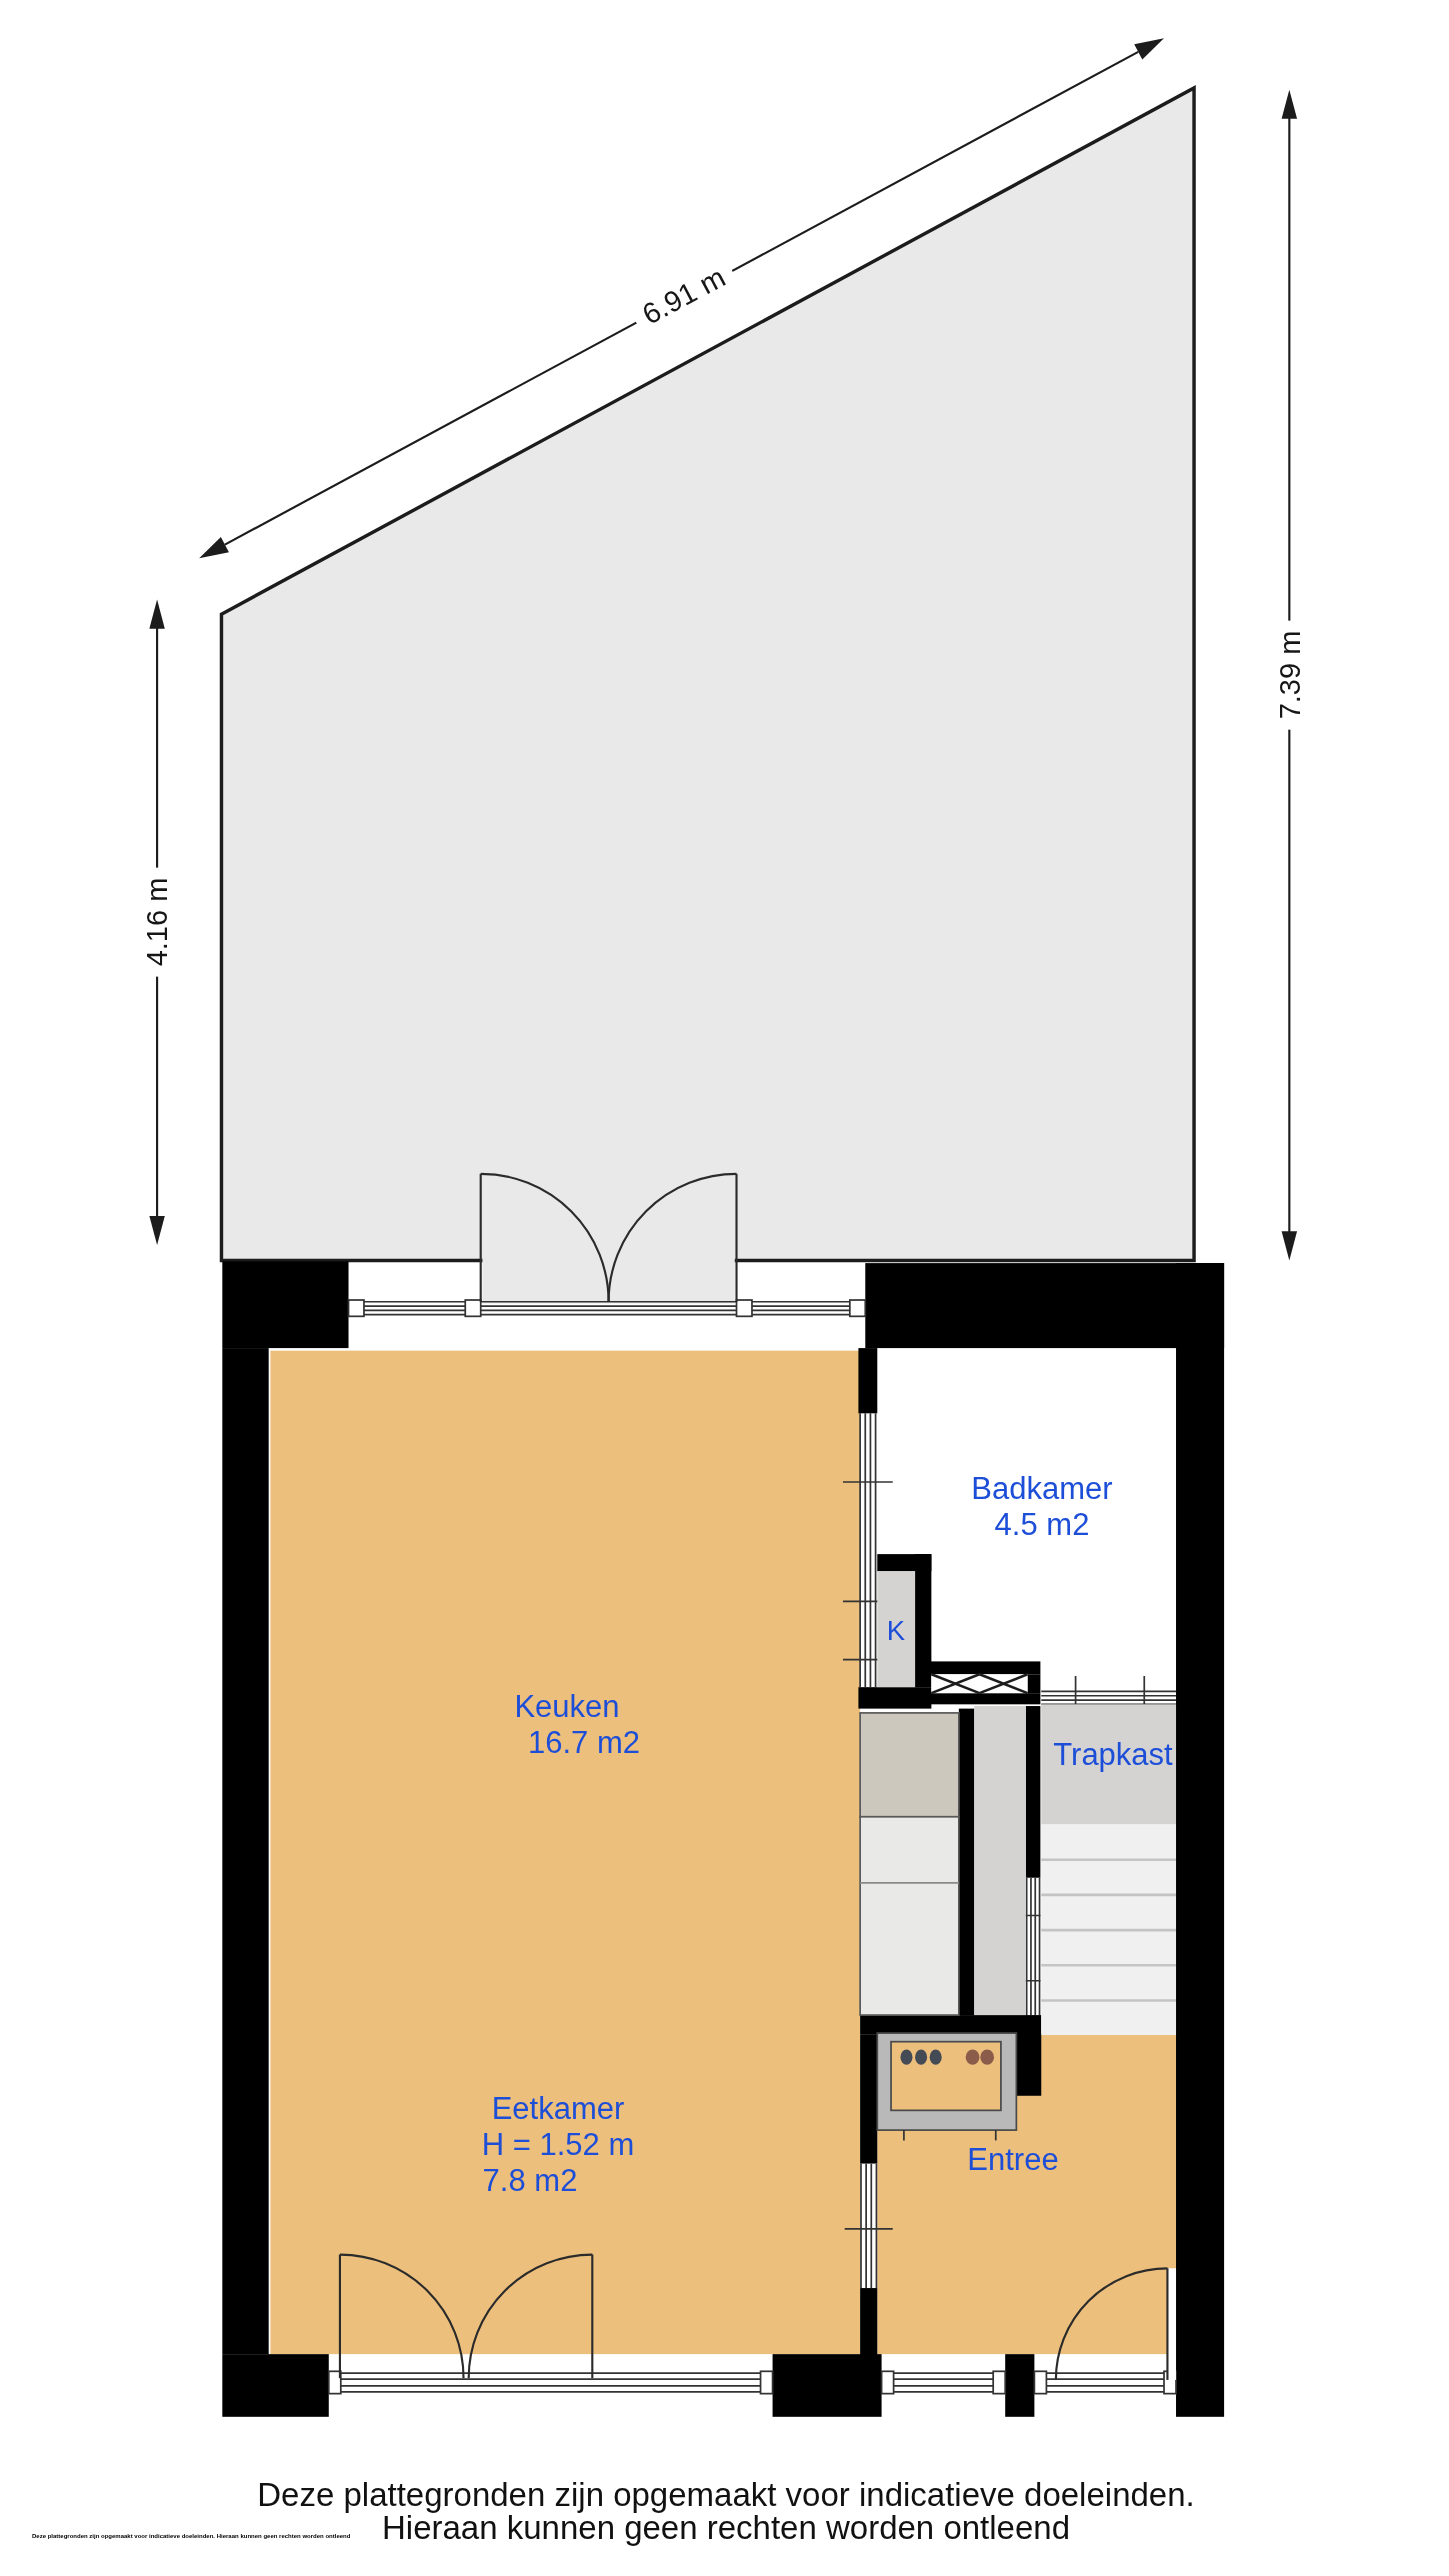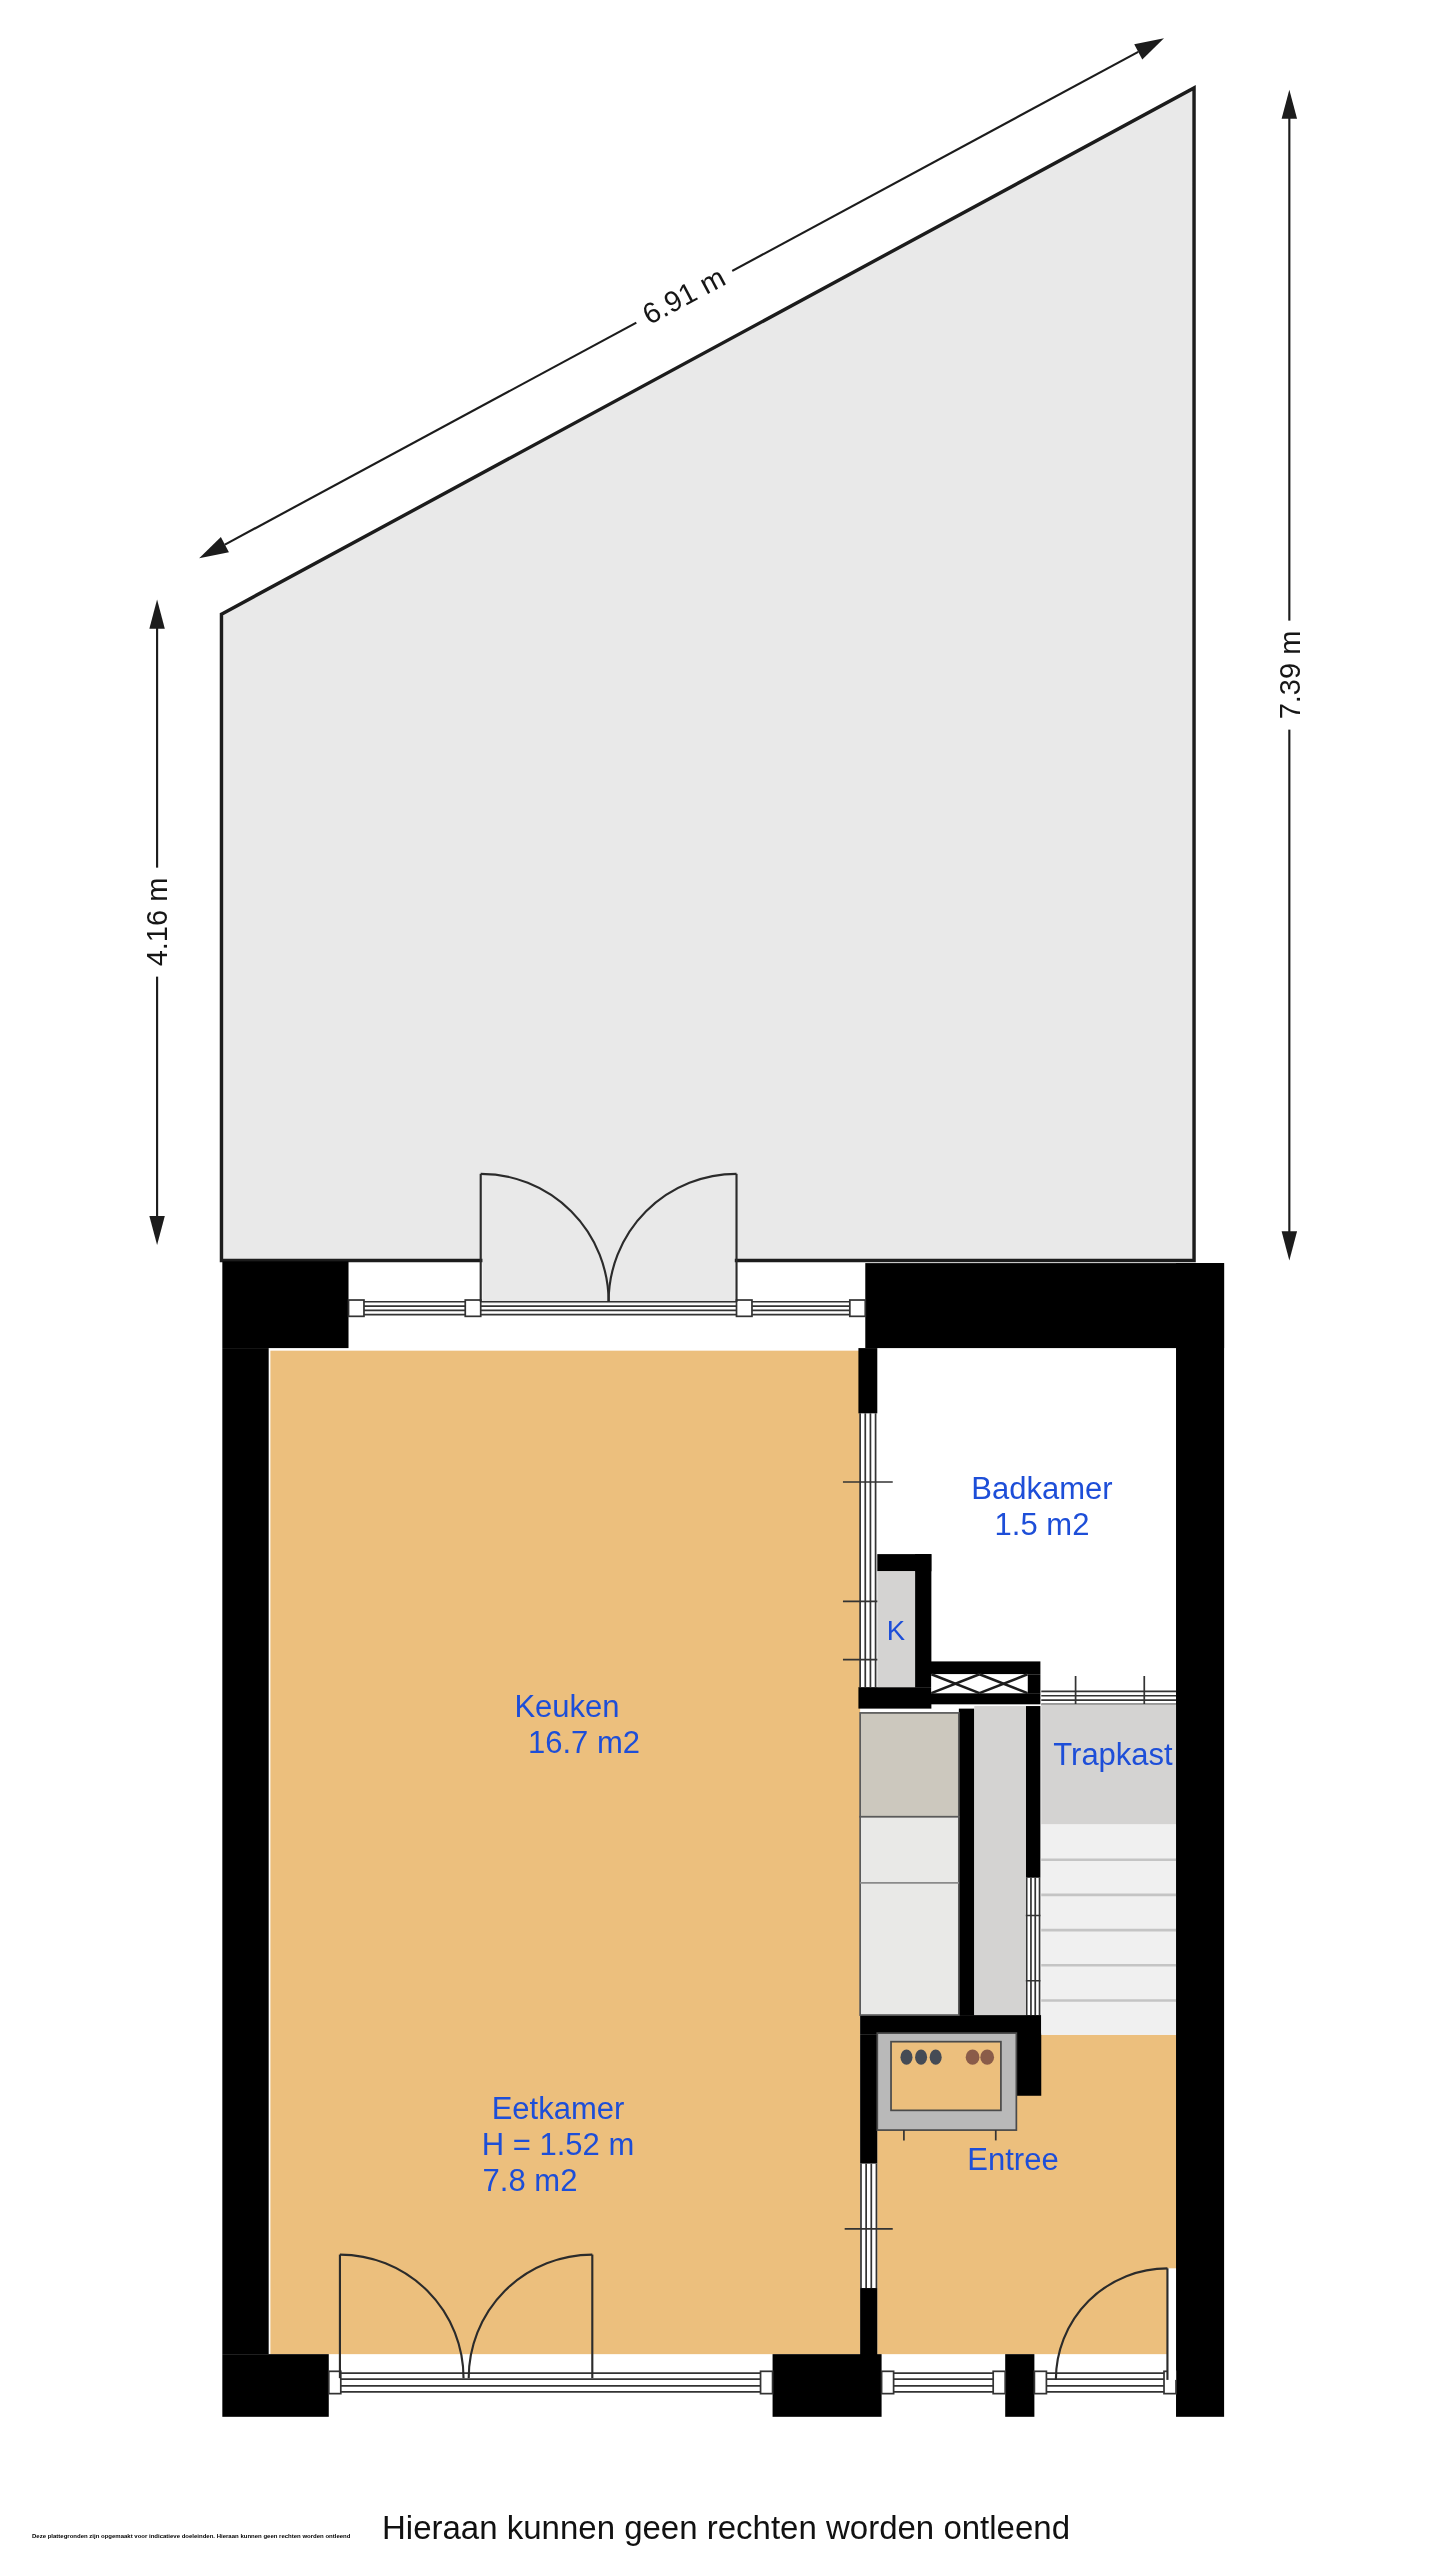--- a/index.html
+++ b/index.html
@@ -233,32 +233,33 @@
     <line class="treadln" x1="1213" y1="2289" x2="1370" y2="2289"></line>
     <line class="treadln" x1="1213" y1="2330" x2="1370" y2="2330"></line>
   </g>
 </svg>
 
 <div class="dimlbl rot-diag" style="left:684px;top:296px;">6.91 m</div>
 <div class="dimlbl rot-vert" style="left:1290px;top:675px;">7.39 m</div>
 <div class="dimlbl rot-vert" style="left:157px;top:922px;">4.16 m</div>
 
 <div class="lbl" style="left:1042px;top:1489px;">Badkamer</div>
-<div class="lbl" style="left:1042px;top:1525px;">1.5 m2</div>
+<div class="lbl" style="left:1042px;top:1525px;">4.5 m2</div>
 
 <div class="lbl" style="left:567px;top:1707px;">Keuken</div>
 <div class="lbl" style="left:584px;top:1743px;">16.7 m2</div>
 
 <div class="lbl small" style="left:896px;top:1631px;">K</div>
 
 <div class="lbl" style="left:1113px;top:1755px;">Trapkast</div>
 
 <div class="lbl" style="left:558px;top:2109px;">Eetkamer</div>
 <div class="lbl" style="left:558px;top:2145px;">H = 1.52 m</div>
 <div class="lbl" style="left:530px;top:2181px;">7.8 m2</div>
 
 <div class="lbl" style="left:1013px;top:2160px;">Entree</div>
 
+<div class="footer" style="top:2495px;">Deze plattegronden zijn opgemaakt voor indicatieve doeleinden.</div>
 <div class="footer" style="top:2528px;">Hieraan kunnen geen rechten worden ontleend</div>
 <div class="fineprint">Deze plattegronden zijn opgemaakt voor indicatieve doeleinden. Hieraan kunnen geen rechten worden ontleend</div>
 
 </div>
 
 
 </body></html>

